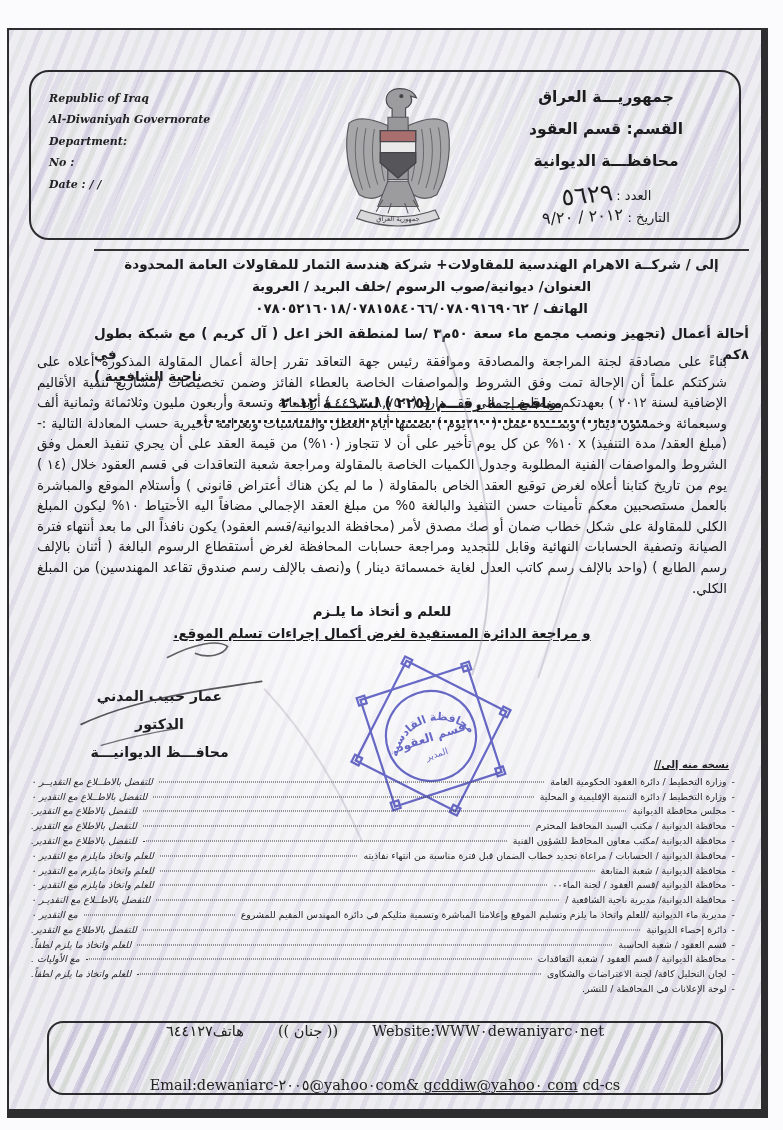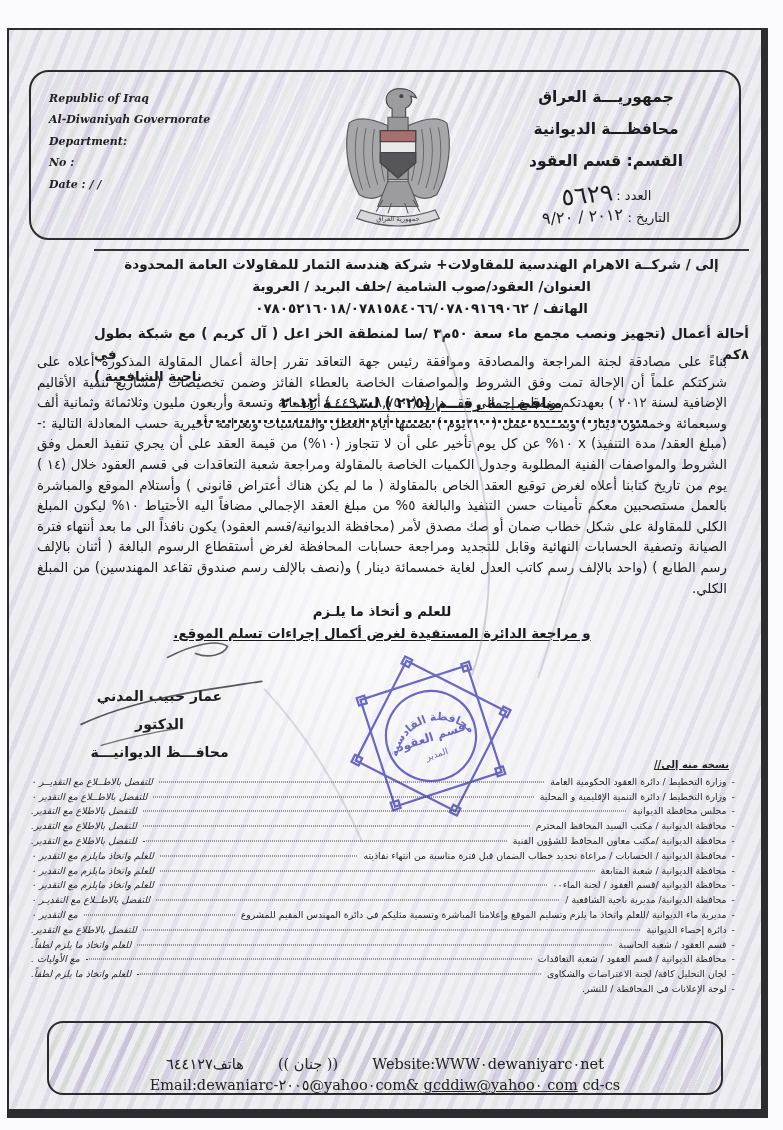--- a/index.html
+++ b/index.html
@@ -52,21 +52,21 @@
   .dist-heading{font-weight:bold;text-decoration:underline;margin-right:6px;margin-bottom:2px;font-size:10px;}
   .dist-row{display:flex;align-items:baseline;}
   .dist-row::before{content:"-";margin-left:5px;flex:0 0 auto;}
   .dist-row .dest{white-space:nowrap;flex:0 0 auto;}
   .dist-row .leader{flex:1 1 auto;border-bottom:1.6px dotted #3a3a3e;margin:0 6px;
         transform:translateY(-2.5px);min-width:8px;}
   .dist-row .action{white-space:nowrap;flex:0 0 auto;font-style:italic;}
   
   .footer-box{position:absolute;left:38px;right:38px;bottom:14px;height:74px;box-sizing:border-box;
         border:2.5px solid #2b2b2d;border-radius:16px;display:flex;flex-direction:column;
-        justify-content:flex-end;gap:5px;font-family:"DejaVu Serif",serif;font-size:14.5px;color:#222;
+        justify-content:space-between;gap:5px;font-family:"DejaVu Serif",serif;font-size:14.5px;color:#222;
         background-image:repeating-linear-gradient(115deg, rgba(150,140,185,.30) 0 6px, rgba(0,0,0,0) 6px 12px,
              rgba(160,175,150,.22) 12px 17px, rgba(0,0,0,0) 17px 25px);}
   .footer-l1{display:flex;justify-content:center;gap:34px;align-items:baseline;}
   .footer-l2{text-align:center;}
   .footer-l2 .em2{text-decoration:underline;}
   .scribbles{position:absolute;inset:0;width:100%;height:100%;pointer-events:none;}
 </style>
 </head>
 <body>
 
@@ -118,36 +118,36 @@
             <path d="M52 140 L44 154 M62 144 L58 156 M78 144 L82 156 M88 140 L96 154" fill="none"></path>
           </g>
 
           <path d="M26 152 Q70 168 114 152 L119 162 Q70 180 21 162 Z" fill="#d8d8db" stroke="#55555a" stroke-width="1.3"></path>
           <text x="70" y="165" text-anchor="middle" font-size="8" fill="#3a3a3e">جمهورية العراق</text>
         </svg>
       </div>
 
       <div class="hdr-ar">
         <div class="big">جمهوريـــة العراق</div>
+        <div class="big">القسم: قسم العقود</div>
         <div class="big">محافظـــة الديوانية</div>
-        <div class="big">القسم: قسم العقود</div>
         <div class="hdr-meta">
           <span>العدد :</span>
           <span class="hand hand-no">٥٦٢٩</span>
         </div>
         <div class="hdr-meta">
           <span>التاريخ :</span>
           <span class="hand hand-date" dir="ltr">٢٠١٢ / ٩/٢٠</span>
         </div>
       </div>
     </div>
 
     <div class="addr">
       <div class="to-line">إلى / شركــة الاهرام الهندسية للمقاولات+ شركة هندسة الثمار للمقاولات العامة المحدودة</div>
-      <div>العنوان/ العقود/صوب الشامية /خلف البريد / العروبة</div>
+      <div>العنوان/ ديوانية/صوب الرسوم /خلف البريد / العروبة</div>
       <div>الهاتف / ٠٧٨٠٥٢١٦٠١٨/٠٧٨١٥٨٤٠٦٦/٠٧٨٠٩١٦٩٠٦٢</div>
       <div class="subject-l1">أحالة أعمال (تجهيز ونصب مجمع ماء سعة ٥٠م٣ /سا لمنطقة الخز اعل ( آل كريم ) مع شبكة بطول ٨كم في</div>
       <div class="subject-l2">ناحية الشافعية )</div>
       <div class="tender">مناقصــــة رقـــم (٢٢٥ ) لسنــــة ٢٠١٢</div>
       <div class="dotted-rule"></div>
     </div>
 
     <div class="bodytext">
       <div>بناءً على مصادقة لجنة المراجعة والمصادقة وموافقة رئيس جهة التعاقد تقرر إحالة أعمال المقاولة المذكورة أعلاه على شركتكم علماً أن الإحالة تمت وفق الشروط والمواصفات الخاصة بالعطاء الفائز وضمن تخصيصات (مشاريع تنمية الأقاليم الإضافية لسنة ٢٠١٢ ) بعهدتكم وبمبلـغ إجمالي مقـــداره ( ٤٤٩,٣٠٨,٧٥٠ ) أربعمائة وتسعة وأربعون مليون وثلاثمائة وثمانية ألف وسبعمائة وخمسون دينار ) وبمـــدة عمل ( ٢١٠يوم ) بضمنها أيام العطل والمناسبات وبغرامة تأخيرية حسب المعادلة التالية :- (مبلغ العقد/ مدة التنفيذ) x ١٠% عن كل يوم تأخير على أن لا تتجاوز (١٠%) من قيمة العقد على أن يجري تنفيذ العمل وفق الشروط والمواصفات الفنية المطلوبة وجدول الكميات الخاصة بالمقاولة ومراجعة شعبة التعاقدات في قسم العقود خلال (١٤ ) يوم من تاريخ كتابنا أعلاه لغرض توقيع العقد الخاص بالمقاولة ( ما لم يكن هناك أعتراض قانوني ) وأستلام الموقع والمباشرة بالعمل مستصحبين معكم تأمينات حسن التنفيذ والبالغة ٥% من مبلغ العقد الإجمالي مضافاً اليه الأحتياط ١٠% ليكون المبلغ الكلي للمقاولة على شكل خطاب ضمان أو صك مصدق لأمر (محافظة الديوانية/قسم العقود) يكون نافذاً الى ما بعد أنتهاء فترة الصيانة وتصفية الحسابات النهائية وقابل للتجديد ومراجعة حسابات المحافظة لغرض أستقطاع الرسوم البالغة ( أثنان بالإلف رسم الطابع ) (واحد بالإلف رسم كاتب العدل لغاية خمسمائة دينار ) و(نصف بالإلف رسم صندوق تقاعد المهندسين) من المبلغ الكلي.</div>
       <div class="note1">للعلم و أتخاذ ما يلـزم</div>

